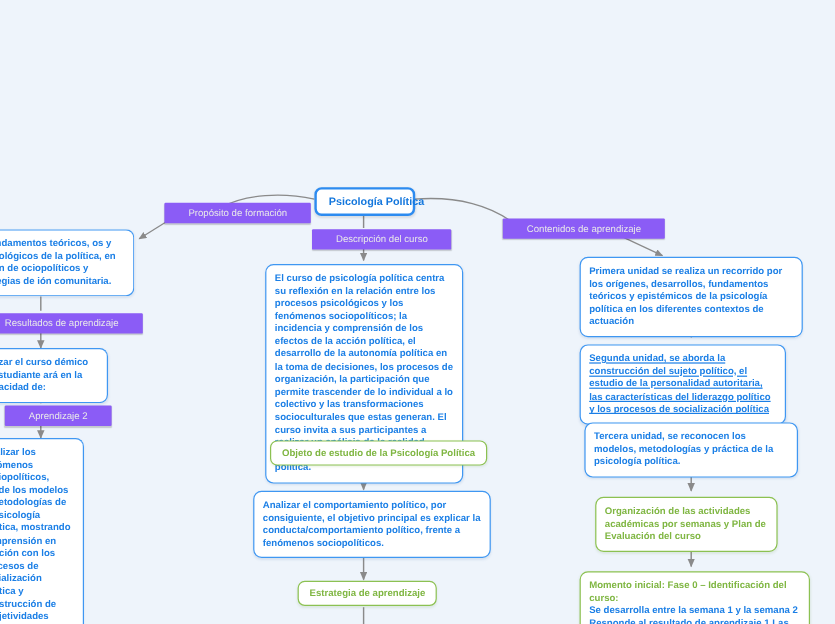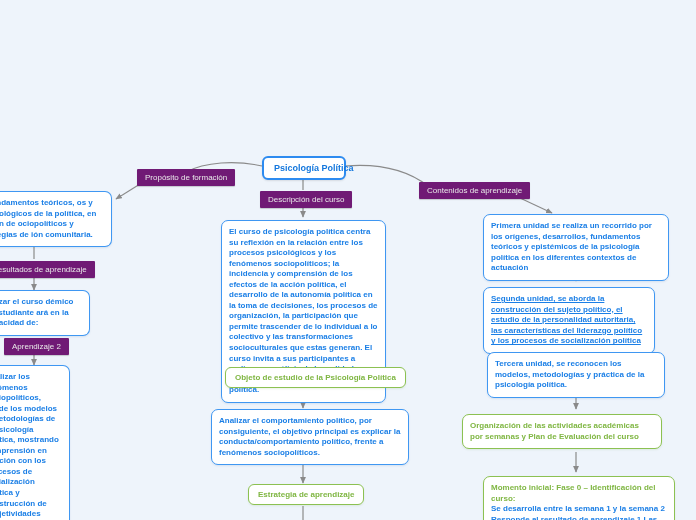--- a/index.html
+++ b/index.html
@@ -43,24 +43,24 @@
     font-size: 9px;
     font-weight: bold;
     text-align: left;
     padding: 5px 10px;
     white-space: nowrap;
     box-shadow: 0 1px 2px rgba(0,0,0,0.10);
   }
 
   
   .rel-label {
-    background: #701a75;
+    background: #8b5cf6;
     color: #e9e9e9;
     font-size: 8px;
-    padding: 4px 8px;
+    padding: 4px 20px;
     white-space: nowrap;
     border-radius: 1px;
     box-shadow: 0 1px 1px rgba(0,0,0,0.18);
   }
 
   
   .blue-box {
     background: #ffffff;
     border: 1.4px solid #3f97f2;
     border-radius: 7px;
@@ -173,20 +173,20 @@
   <div class="node blue-box" style="left:211px; top:409px; width:198px;">Analizar el comportamiento político, por consiguiente, el objetivo principal es explicar la conducta/comportamiento político, frente a fenómenos sociopolíticos.</div>
 
   <div class="node green-pill" style="left:248px; top:484px;">Estrategia de aprendizaje</div>
 
   <div class="node blue-box" style="left:483px; top:214px; width:186px;">Primera unidad se realiza un recorrido por los orígenes, desarrollos, fundamentos teóricos y epistémicos de la psicología política en los diferentes contextos de actuación</div>
 
   <div class="node blue-box" style="left:483px; top:287px; width:172px;text-decoration:underline;">Segunda unidad, se aborda la construcción del sujeto político, el estudio de la personalidad autoritaria, las características del liderazgo político y los procesos de socialización política</div>
 
   <div class="node blue-box" style="left:487px; top:352px; width:178px;">Tercera unidad, se reconocen los modelos, metodologías y práctica de la psicología política.</div>
 
-  <div class="node green-box" style="left:462px; top:414px; width:200px;">Organización de las actividades académicas por semanas y Plan de Evaluación del curso</div>
+  <div class="node green-box" style="left:496px; top:414px; width:152px;">Organización de las actividades académicas por semanas y Plan de Evaluación del curso</div>
 
   <div class="node green-box" style="left:483px; top:476px; width:192px;">
     <div>Momento inicial: Fase 0 – Identificación del curso:</div>
     <div class="line-blue">Se desarrolla entre la semana 1 y la semana 2 Responde al resultado de aprendizaje 1 Las actividades son: Aproximación al concepto de psicología política. – Mapa</div>
   </div>
 
 </div>
 
 </body></html>

